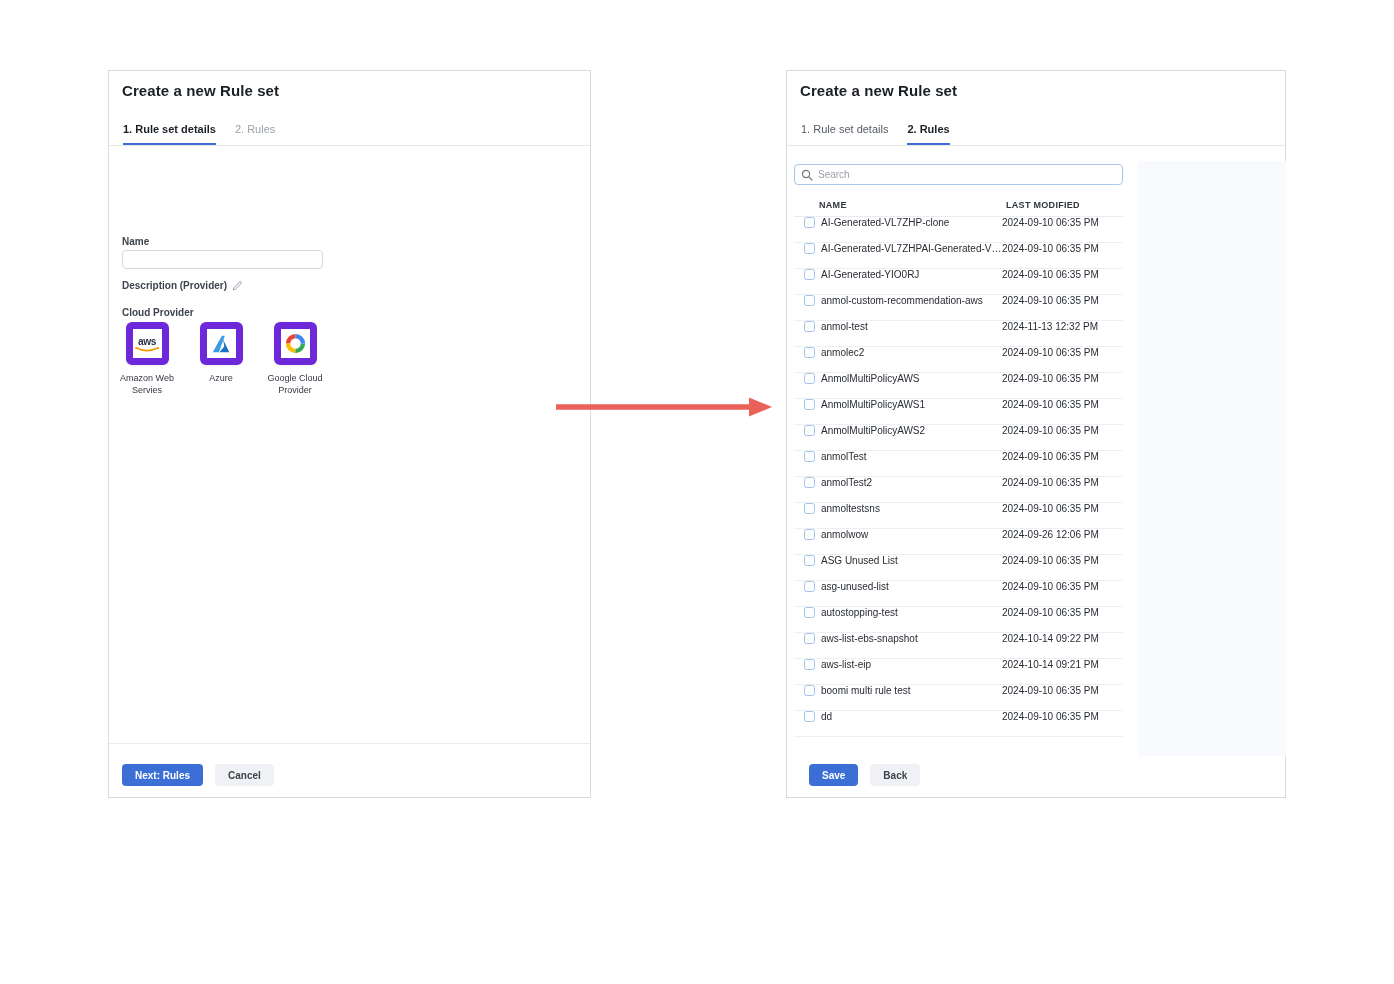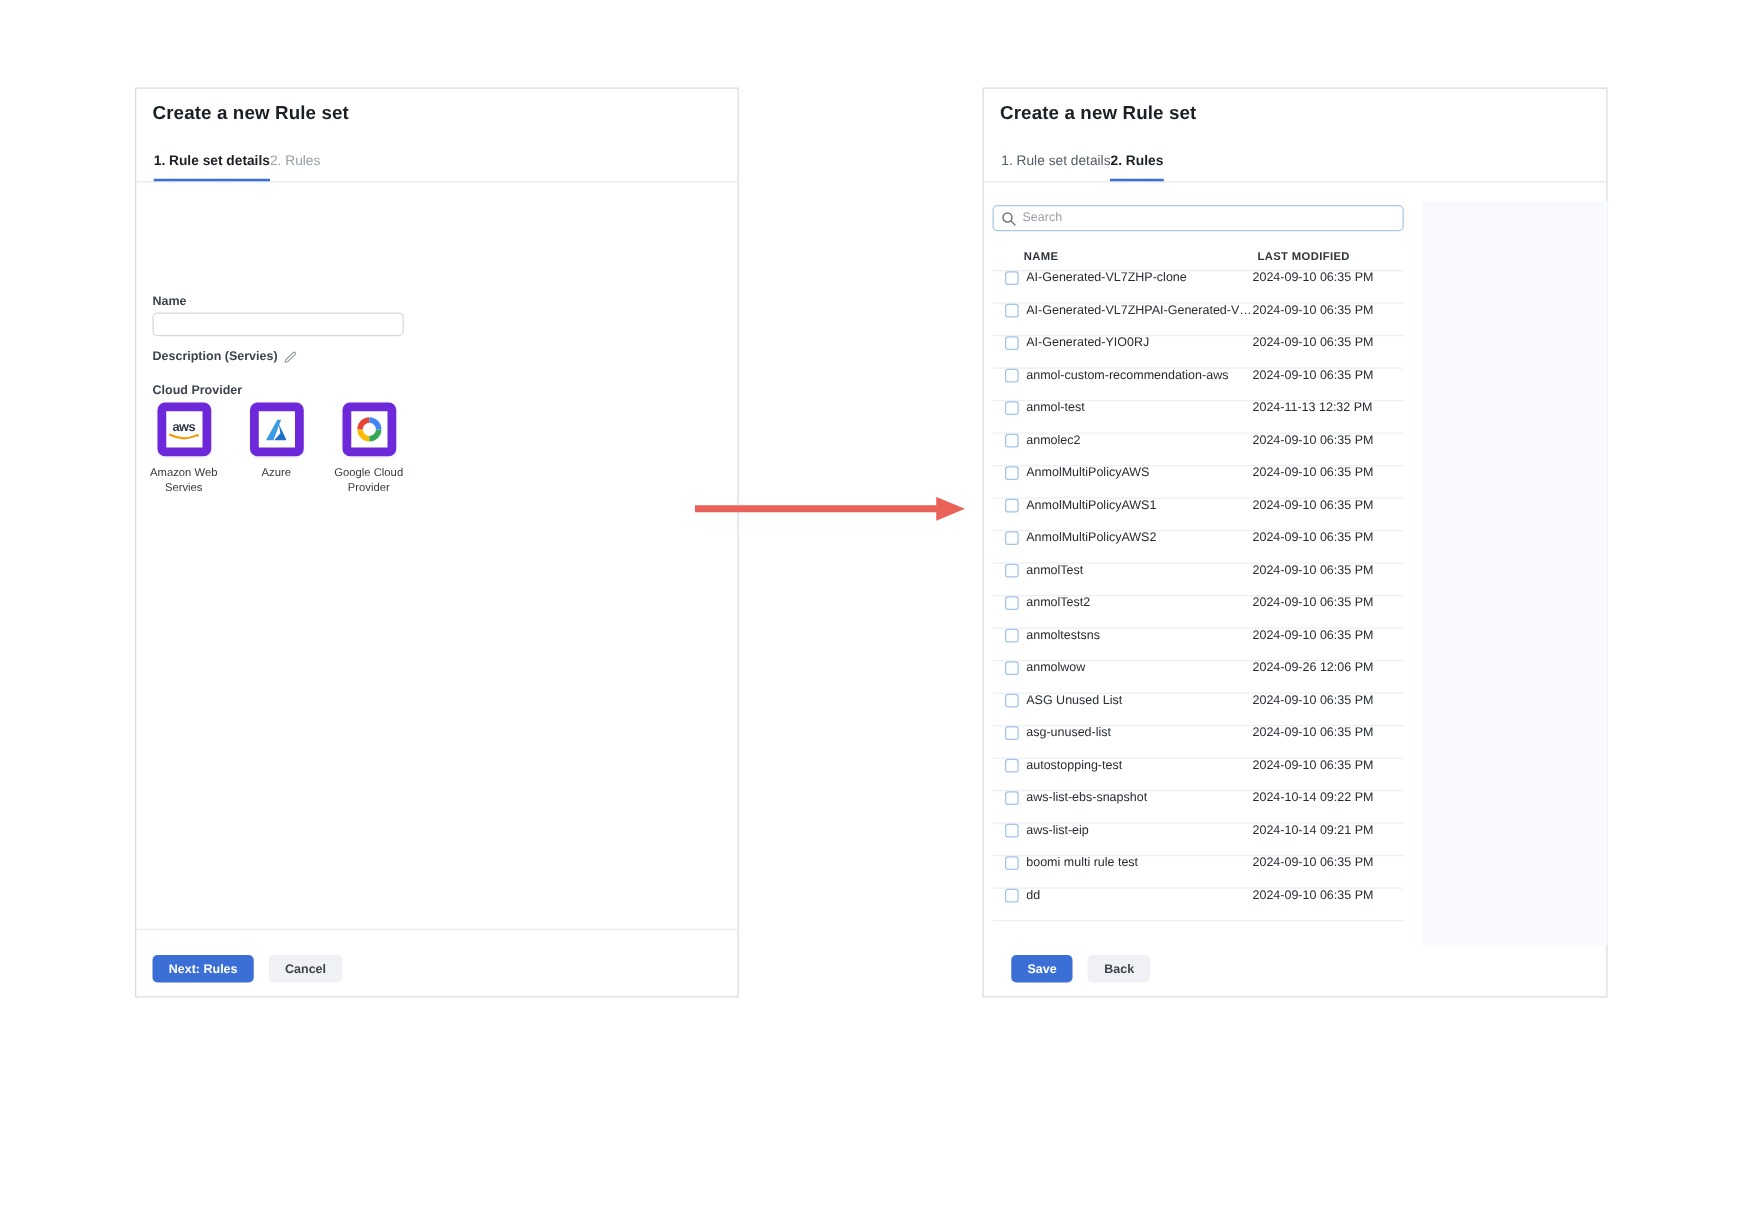--- a/index.html
+++ b/index.html
@@ -7,21 +7,21 @@
   body { font-family:"Liberation Sans", sans-serif; color:#22272e; }
   #canvas { position:relative; width:1295px; height:984px; background:#ffffff; overflow:hidden; }
 
   
   .dialog { position:absolute; top:70px; background:#ffffff; border:1px solid #d8dbe1; }
   #left-dialog  { left:108px; width:483px; height:728px; }
   #right-dialog { left:786px; width:500px; height:728px; }
 
   .dlg-title { position:absolute; left:13px; top:11px; font-size:15px; font-weight:bold; color:#1b2026; letter-spacing:.1px; }
 
-  .tab-bar { position:absolute; left:0; right:0; top:49px; height:26px; border-bottom:1px solid #e6e8ec; display:flex; padding-left:14px; }
+  .tab-bar { position:absolute; left:0; right:0; top:49px; height:26px; border-bottom:1px solid #e6e8ec; display:flex; gap:19px; padding-left:14px; }
   .tab { font-size:11px; line-height:18px; padding-bottom:6px; color:#9aa1aa; cursor:pointer; white-space:nowrap; }
   .tab.active { color:#1b2026; font-weight:bold; border-bottom:2px solid #3b6fd6; }
   .tab.visited { color:#555c66; }
 
   
   .field-label { position:absolute; left:13px; font-size:10px; font-weight:bold; color:#3d444d; }
   .lbl-name { top:165px; }
   .name-input { position:absolute; left:13px; top:179px; width:201px; height:19px; border:1px solid #d5d8dd; border-radius:4px; font-size:10px; padding:0 6px; color:#22272e; outline:none; background:#fff; }
   .desc-row { position:absolute; left:13px; top:209px; display:flex; align-items:center; gap:5px; }
   .desc-row .field-label-inline { font-size:10px; font-weight:bold; color:#3d444d; }
@@ -73,21 +73,21 @@
 
     <div class="tab-bar">
       <div class="tab active">1. Rule set details</div>
       <div class="tab">2. Rules</div>
     </div>
 
     <div class="field-label lbl-name">Name</div>
     <input class="name-input" type="text" value="" style="">
 
     <div class="desc-row">
-      <span class="field-label-inline">Description (Servies)</span>
+      <span class="field-label-inline">Description (Provider)</span>
       <span>
         <svg class="icon-svg pencil" width="11" height="11" viewBox="0 0 11 11">
           <path d="M1.2 9.8 L1.7 7.9 L7.6 2 a1.05 1.05 0 0 1 1.5 1.5 L3.2 9.4 Z" fill="none" stroke="currentColor" stroke-width="1"></path>
         </svg>
       </span>
     </div>
 
     <div class="field-label lbl-cp">Cloud Provider</div>
 
     <div class="provider-row">

